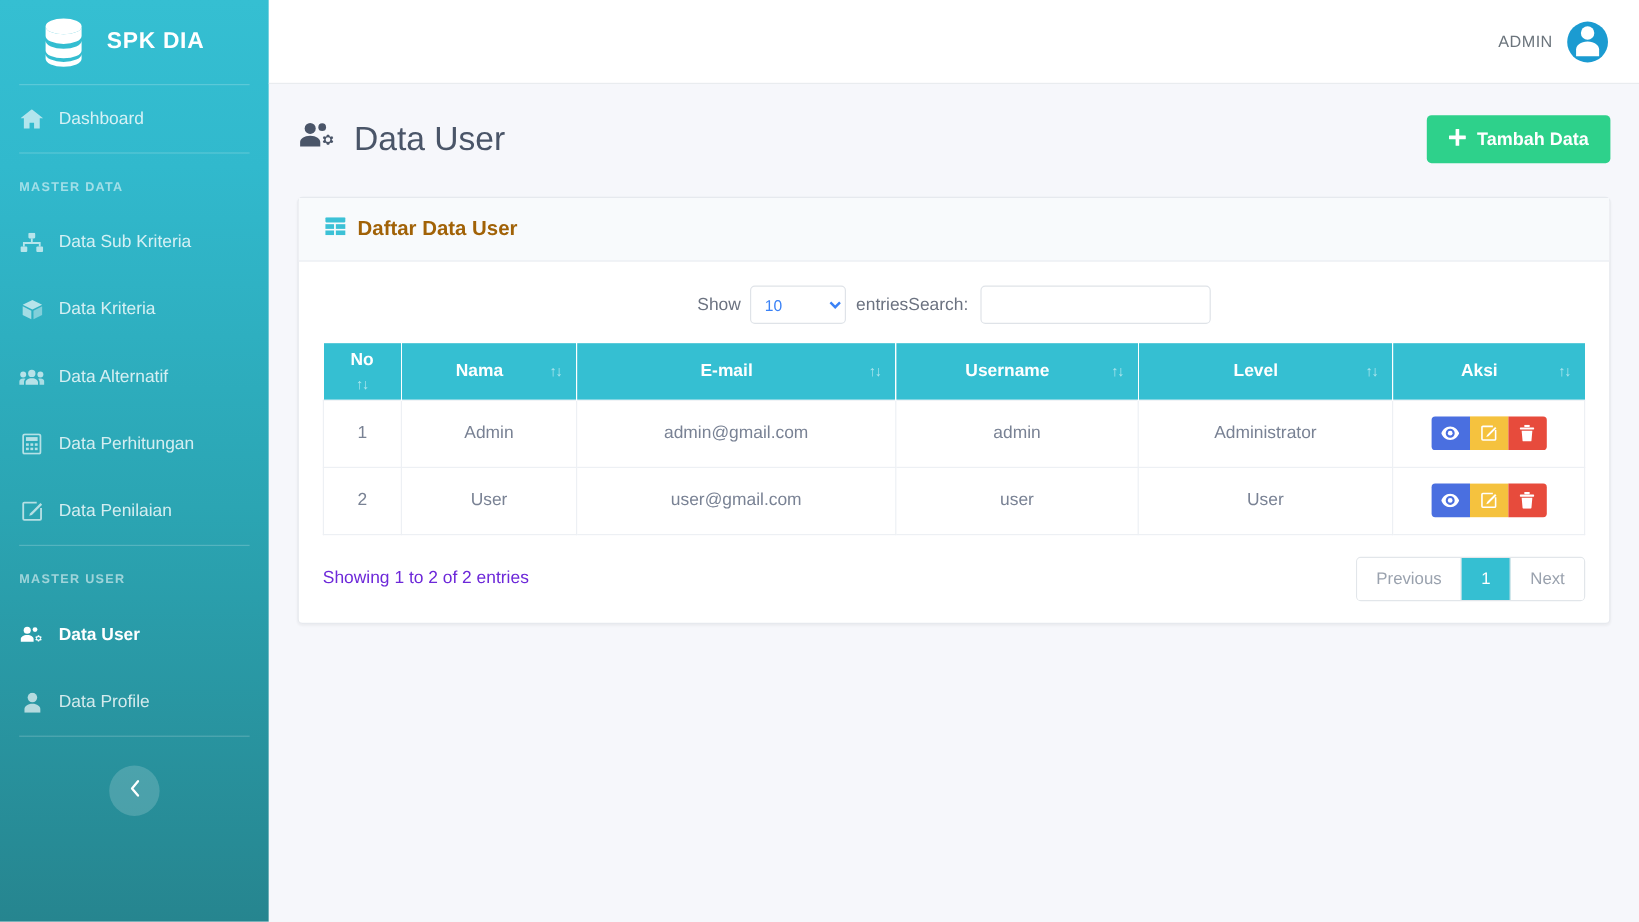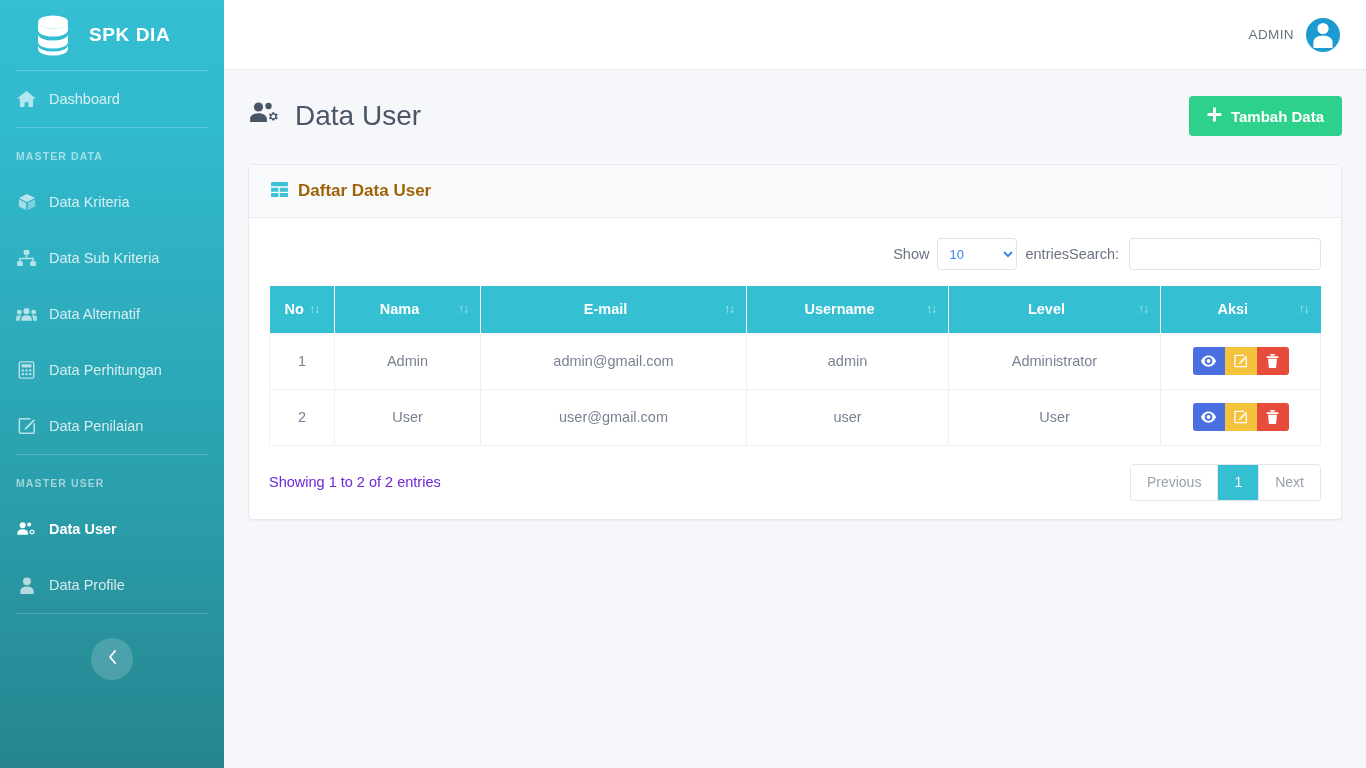--- a/index.html
+++ b/index.html
@@ -122,21 +122,21 @@
   .card-head {
     height: 53px;
     background: #f8fafc;
     border-bottom: 1px solid #e9edf2;
     display: flex; align-items: center;
     padding-left: 22px; gap: 10px;
   }
   .card-head-title { color: #a16207; font-size: 17px; font-weight: bold; }
   .card-body { padding: 20px 20px 18px 20px; }
 
-  .dt-top { display: flex; align-items: center; justify-content: flex-end; margin-bottom: 16px; }
+  .dt-top { display: flex; align-items: center; justify-content: center; margin-bottom: 16px; }
   .dt-len { display: flex; align-items: center; gap: 8px; font-size: 14.5px; color: #6b7280; }
   .dt-len select {
     height: 32px; width: 80px;
     border: 1px solid #dfe3e8; border-radius: 4px;
     background: #fff; color: #3b82f6;
     font-size: 13px; padding-left: 7px;
     font-family: "Liberation Sans", sans-serif;
   }
   .dt-search { display: flex; align-items: center; gap: 10px; font-size: 14.5px; color: #6b7280; }
   .dt-search input {
@@ -153,21 +153,21 @@
     font-size: 14.5px; font-weight: bold;
     height: 47px;
     border-right: 1px solid rgba(255,255,255,.45);
     padding: 0 12px;
     position: relative;
     cursor: pointer;
     text-align: center;
   }
   table.dt thead th:last-child { border-right: none; }
   th .th-in { display: flex; align-items: center; justify-content: center; gap: 6px; width: 100%; }
-  th.col-no .th-in { justify-content: center; gap: 5px; }
+  th.col-no .th-in { justify-content: center; gap: 5px; flex-direction: column; }
   .sort-ico { font-size: 12px; color: rgba(255,255,255,.60); white-space: nowrap; letter-spacing: -1px; }
   th .spacer { flex: 1; }
 
   table.dt tbody td {
     height: 56px;
     border: 1px solid #edf0f4;
     font-size: 14.5px;
     color: #798294;
     text-align: center;
     padding: 0 10px;
@@ -219,39 +219,39 @@
       </svg>
     </span>
     <span>Dashboard</span>
   </div>
   <div class="side-sep"></div>
 
   <div class="side-section">MASTER DATA</div>
 
   <div class="side-item">
     <span class="si-ico">
-      <svg width="18" height="18" viewBox="0 0 20 20" fill="currentColor">
-        <path d="M10 1 L19 5.5 L10 10 L1 5.5 z"></path>
-          <path d="M1 7 L9 11 v8 L1 15 z" opacity=".85"></path>
-          <path d="M19 7 L11 11 v8 l8-4 z" opacity=".6"></path>
-      </svg>
-    </span>
-    <span>Data Kriteria</span>
-  </div>
-
-  <div class="side-item">
-    <span class="si-ico">
       <svg width="19" height="17" viewBox="0 0 20 18" fill="currentColor">
         <rect x="7" y="0" width="6" height="5" rx="1"></rect>
           <rect x="0" y="12" width="6" height="5" rx="1"></rect>
           <rect x="14" y="12" width="6" height="5" rx="1"></rect>
         <path d="M10 5 v4 M3 12 V9 h14 v3" stroke="currentColor" stroke-width="1.6" fill="none"></path>
       </svg>
     </span>
     <span>Data Sub Kriteria</span>
+  </div>
+
+  <div class="side-item">
+    <span class="si-ico">
+      <svg width="18" height="18" viewBox="0 0 20 20" fill="currentColor">
+        <path d="M10 1 L19 5.5 L10 10 L1 5.5 z"></path>
+          <path d="M1 7 L9 11 v8 L1 15 z" opacity=".85"></path>
+          <path d="M19 7 L11 11 v8 l8-4 z" opacity=".6"></path>
+      </svg>
+    </span>
+    <span>Data Kriteria</span>
   </div>
 
   <div class="side-item">
     <span class="si-ico">
       <svg width="21" height="15" viewBox="0 0 22 15" fill="currentColor">
         <circle cx="11" cy="4" r="3.2"></circle>
           <circle cx="3.5" cy="5" r="2.6"></circle>
           <circle cx="18.5" cy="5" r="2.6"></circle>
         <path d="M11 8.2c-3.4 0-5.4 1.8-5.4 3.6V14h10.8v-2.2c0-1.8-2-3.6-5.4-3.6z"></path>
         <path d="M3.5 8.4c-2.2 0-3.5 1.3-3.5 2.6V14h4.2v-2.2c0-1.2.5-2.3 1.3-3.1-.6-.2-1.3-.3-2-.3z" opacity=".9"></path>

